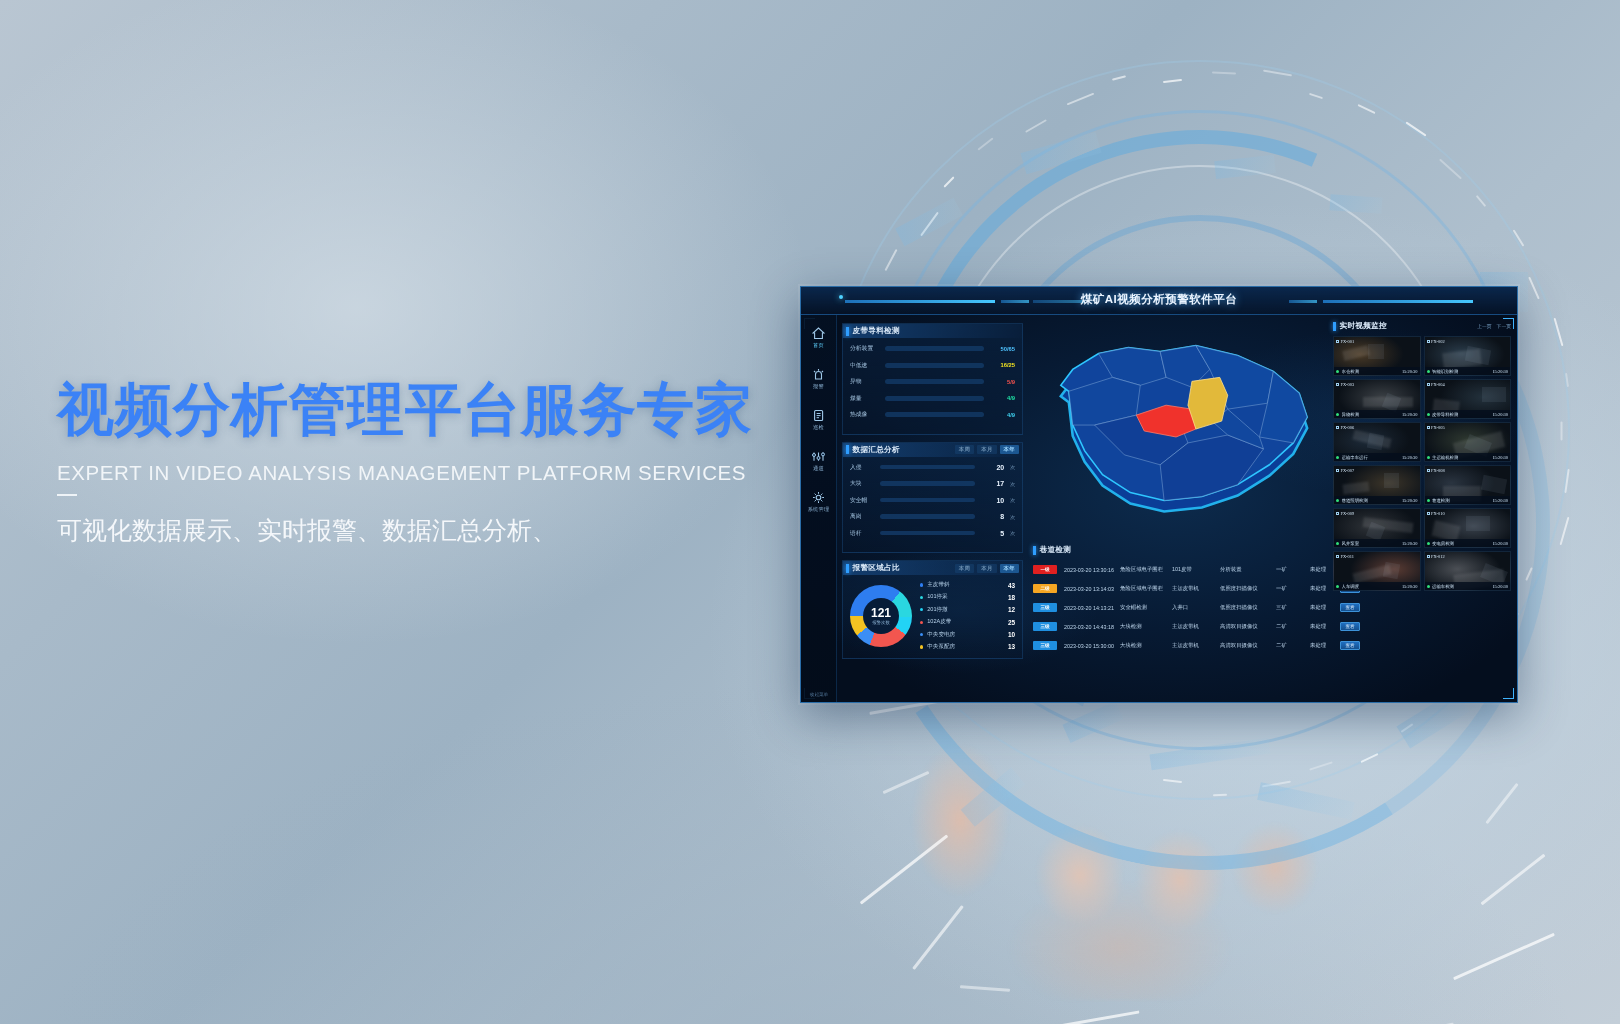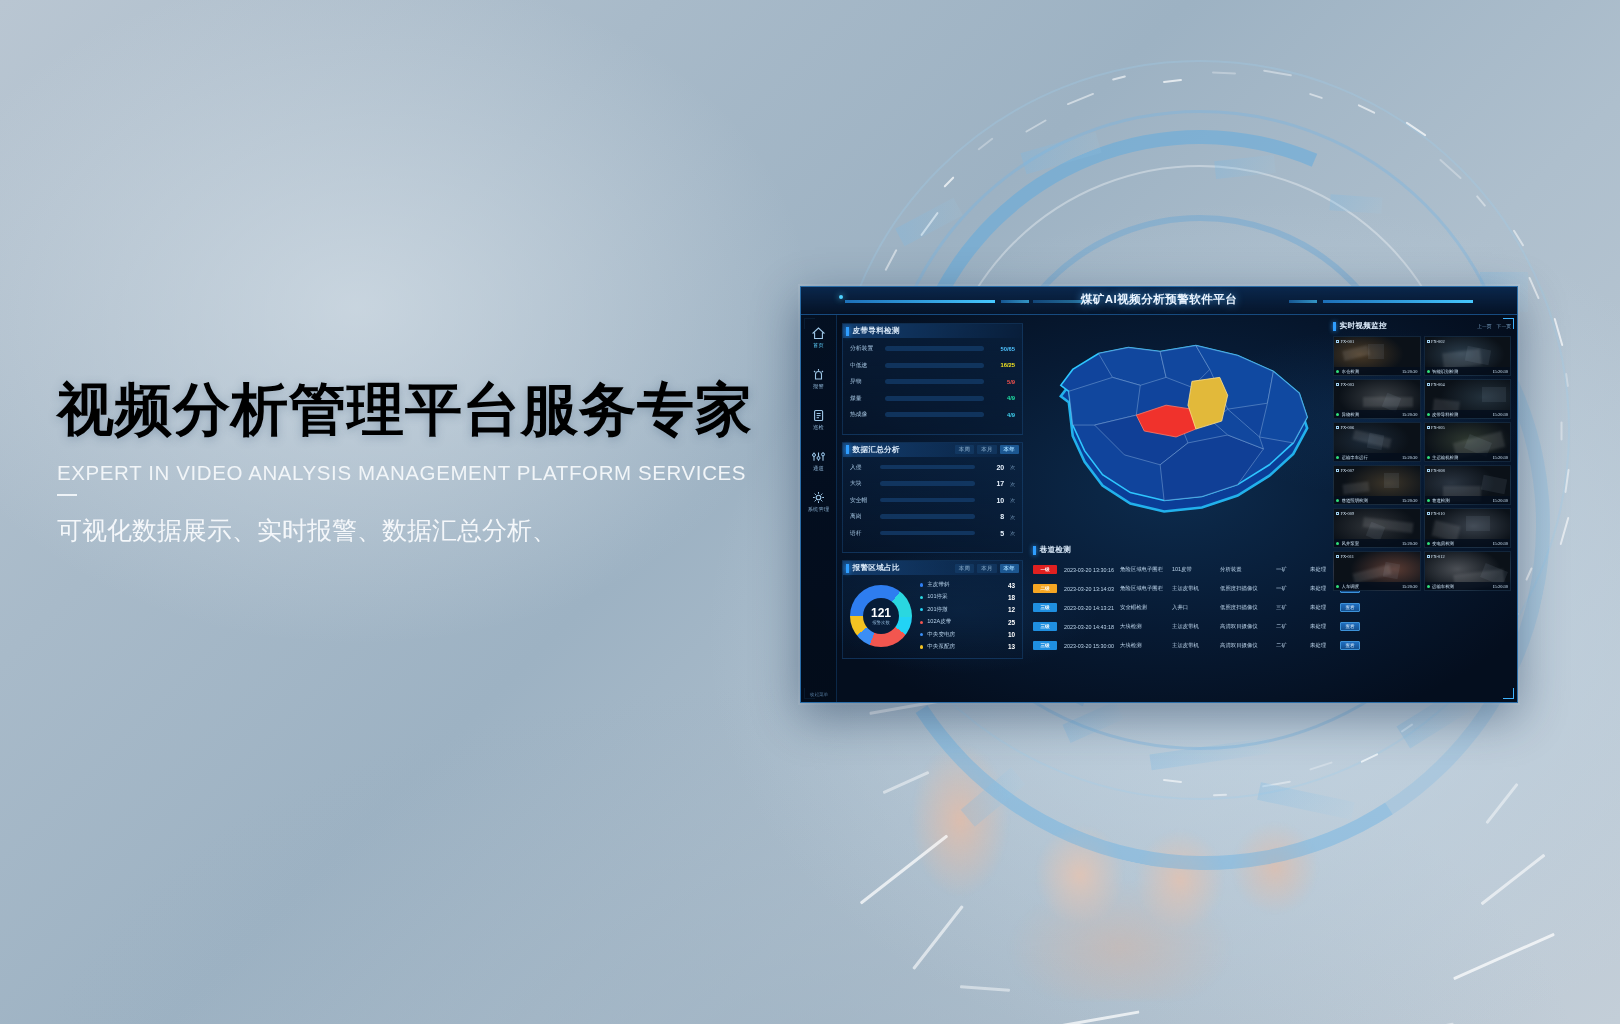--- a/index.html
+++ b/index.html
@@ -31,21 +31,21 @@
   .ring3{left:935px;top:165px;width:530px;height:530px;border-color:rgba(255,255,255,.35);border-width:2px;}
   .ring4{left:985px;top:215px;width:430px;height:430px;border-color:rgba(90,160,215,.35);border-width:6px;}
   .arc-blue{position:absolute;border-radius:50%;border:14px solid transparent;}
   .arcA{left:900px;top:130px;width:600px;height:600px;border-top-color:rgba(86,168,226,.45);border-left-color:rgba(86,168,226,.25);transform:rotate(-22deg);}
   .arcB{left:860px;top:180px;width:690px;height:690px;border-bottom-color:rgba(96,176,230,.40);border-right-color:rgba(96,176,230,.20);transform:rotate(12deg);}
   .tick{position:absolute;background:rgba(255,255,255,.85);border-radius:1px;}
   .shard{position:absolute;background:linear-gradient(120deg,rgba(120,185,230,.55),rgba(170,215,240,.15));}
 
   
   .hero{position:absolute;left:57px;top:378px;width:760px;}
-  .hero h1{font-size:57px;line-height:1.12;font-weight:bold;color:#000000;letter-spacing:1px;
+  .hero h1{font-size:57px;line-height:1.12;font-weight:bold;color:#3b82f6;letter-spacing:1px;
     text-shadow:0 2px 10px rgba(60,90,120,.35);}
   .hero .sub-en{margin-top:19px;font-size:20.5px;letter-spacing:.6px;color:#f1f5f8;font-weight:300;}
   .hero .rule{margin-top:9px;width:20px;height:2px;background:#eef3f7;}
   .hero .desc{margin-top:11px;font-size:25px;line-height:1.85;color:#f4f7fa;font-weight:300;}
 
   
   .monitor{position:absolute;left:800px;top:286px;width:718px;height:417px;
     background:#061327;border:1px solid #2a6da8;
     box-shadow:0 14px 44px rgba(20,45,75,.45), 0 0 0 2px rgba(255,255,255,.10);
     overflow:hidden;}

